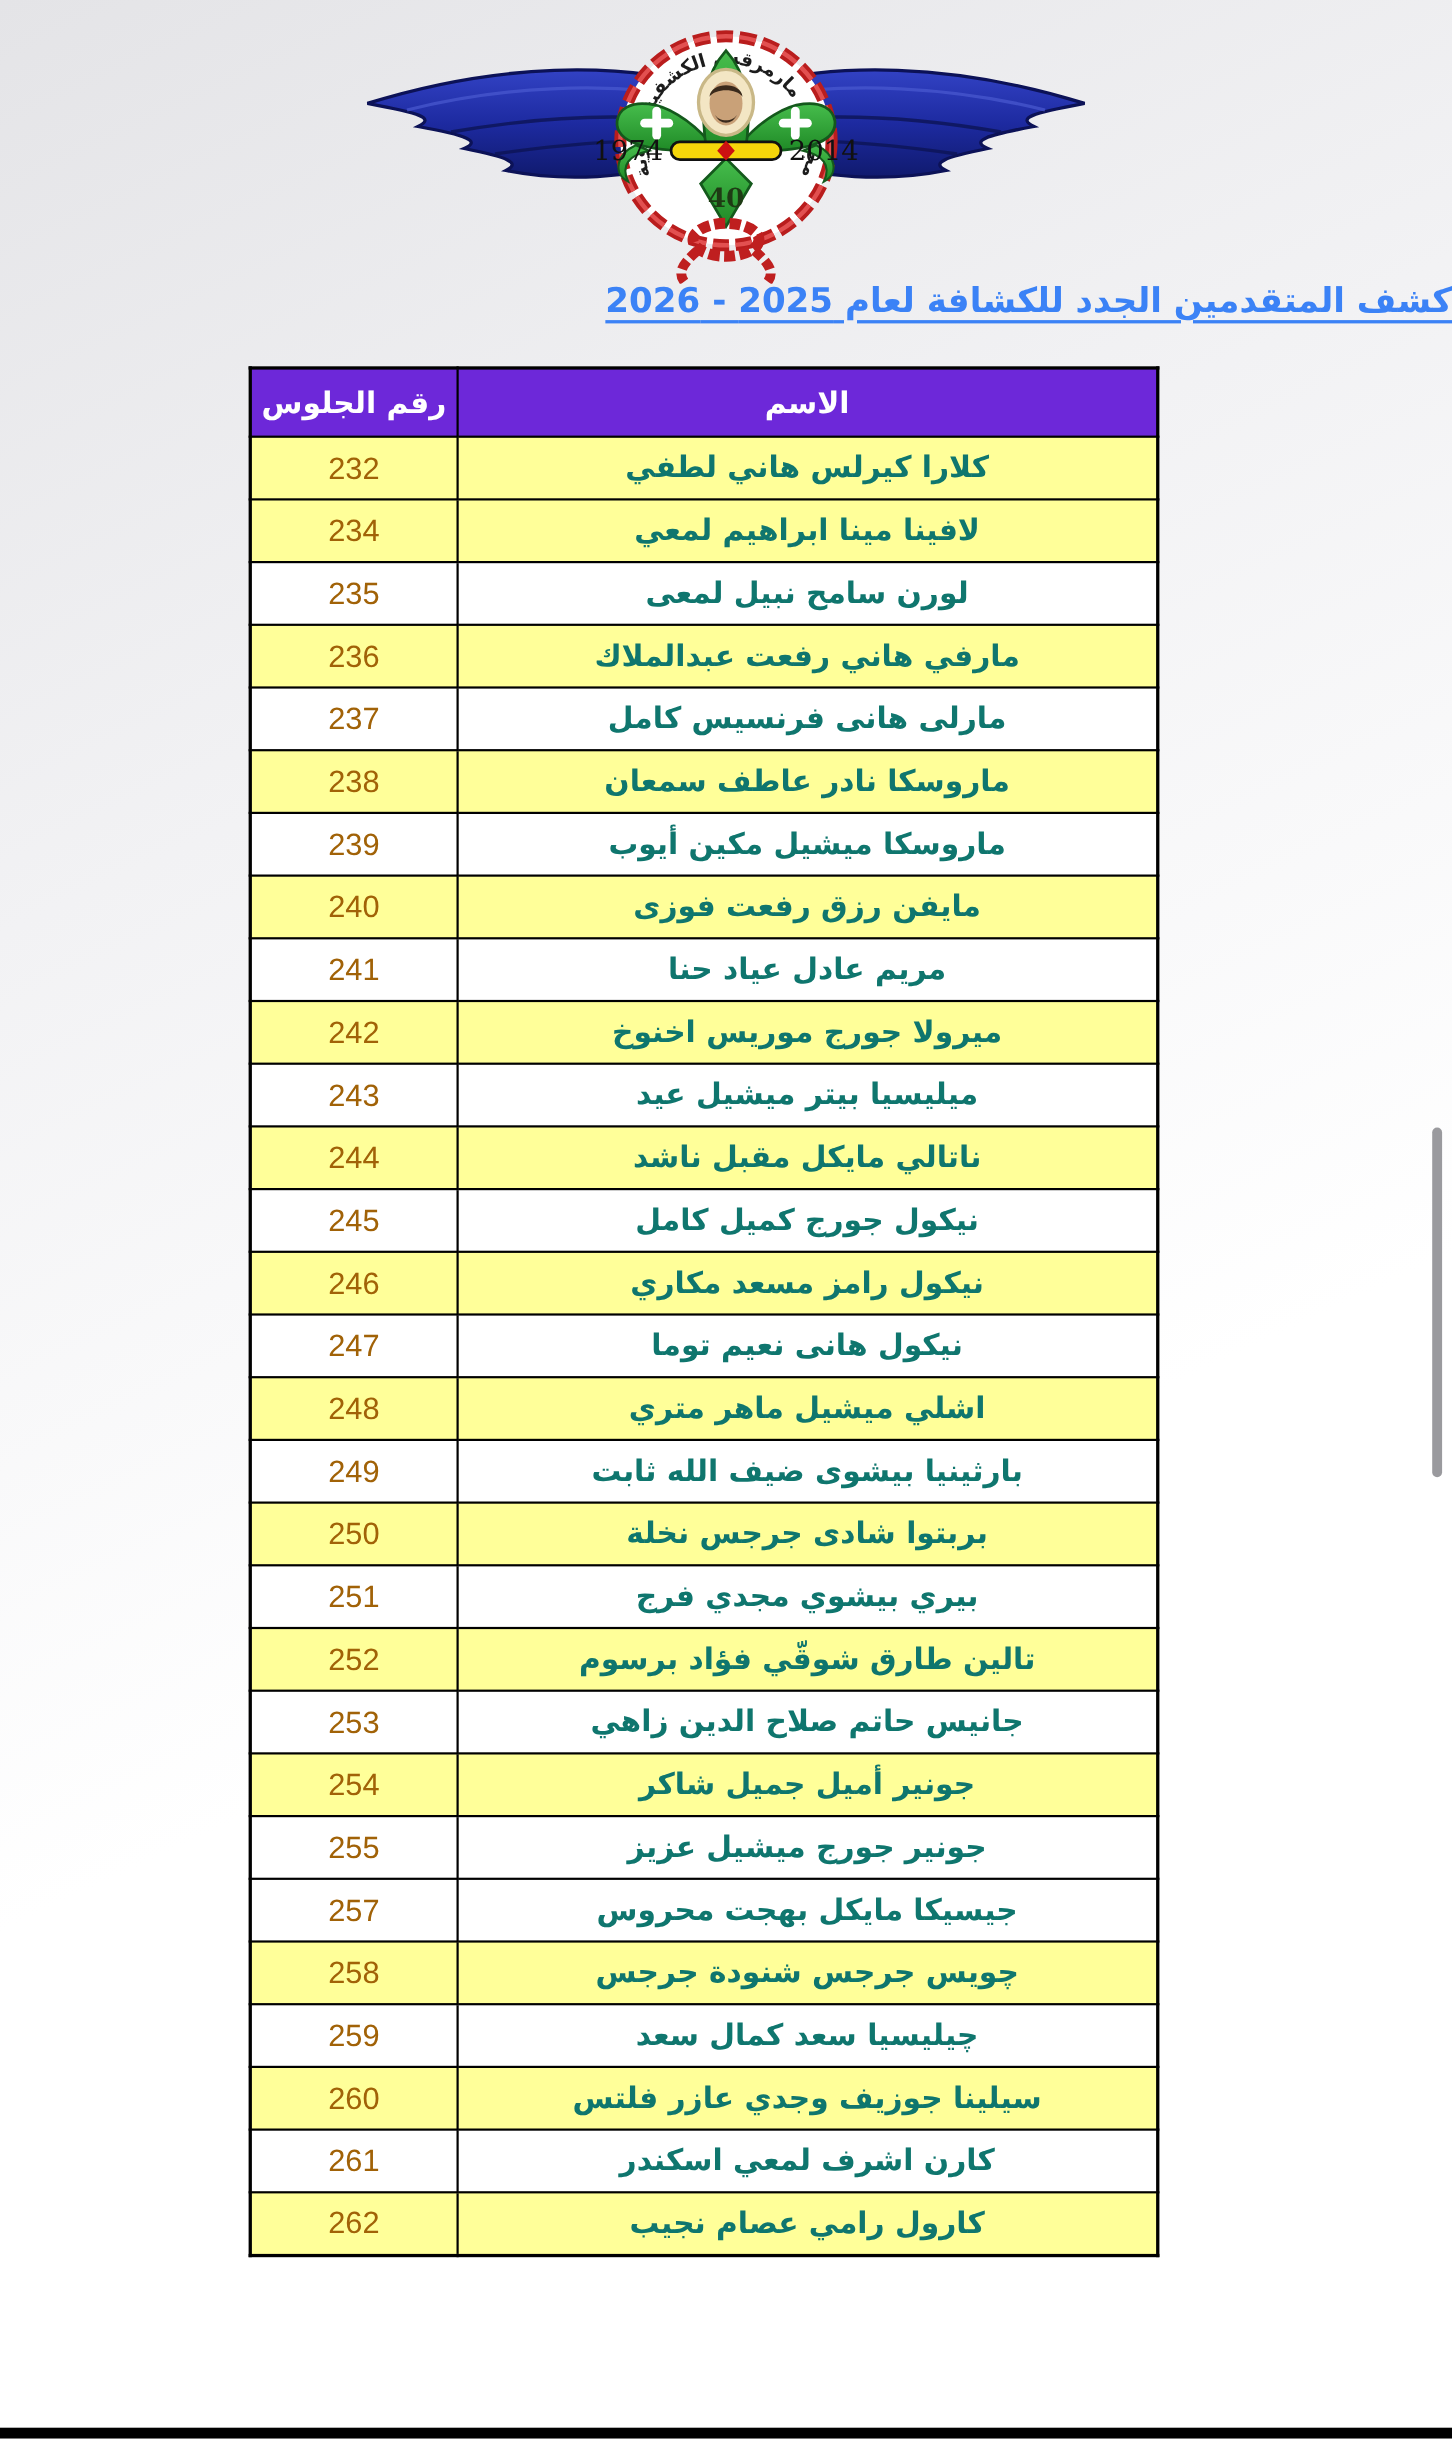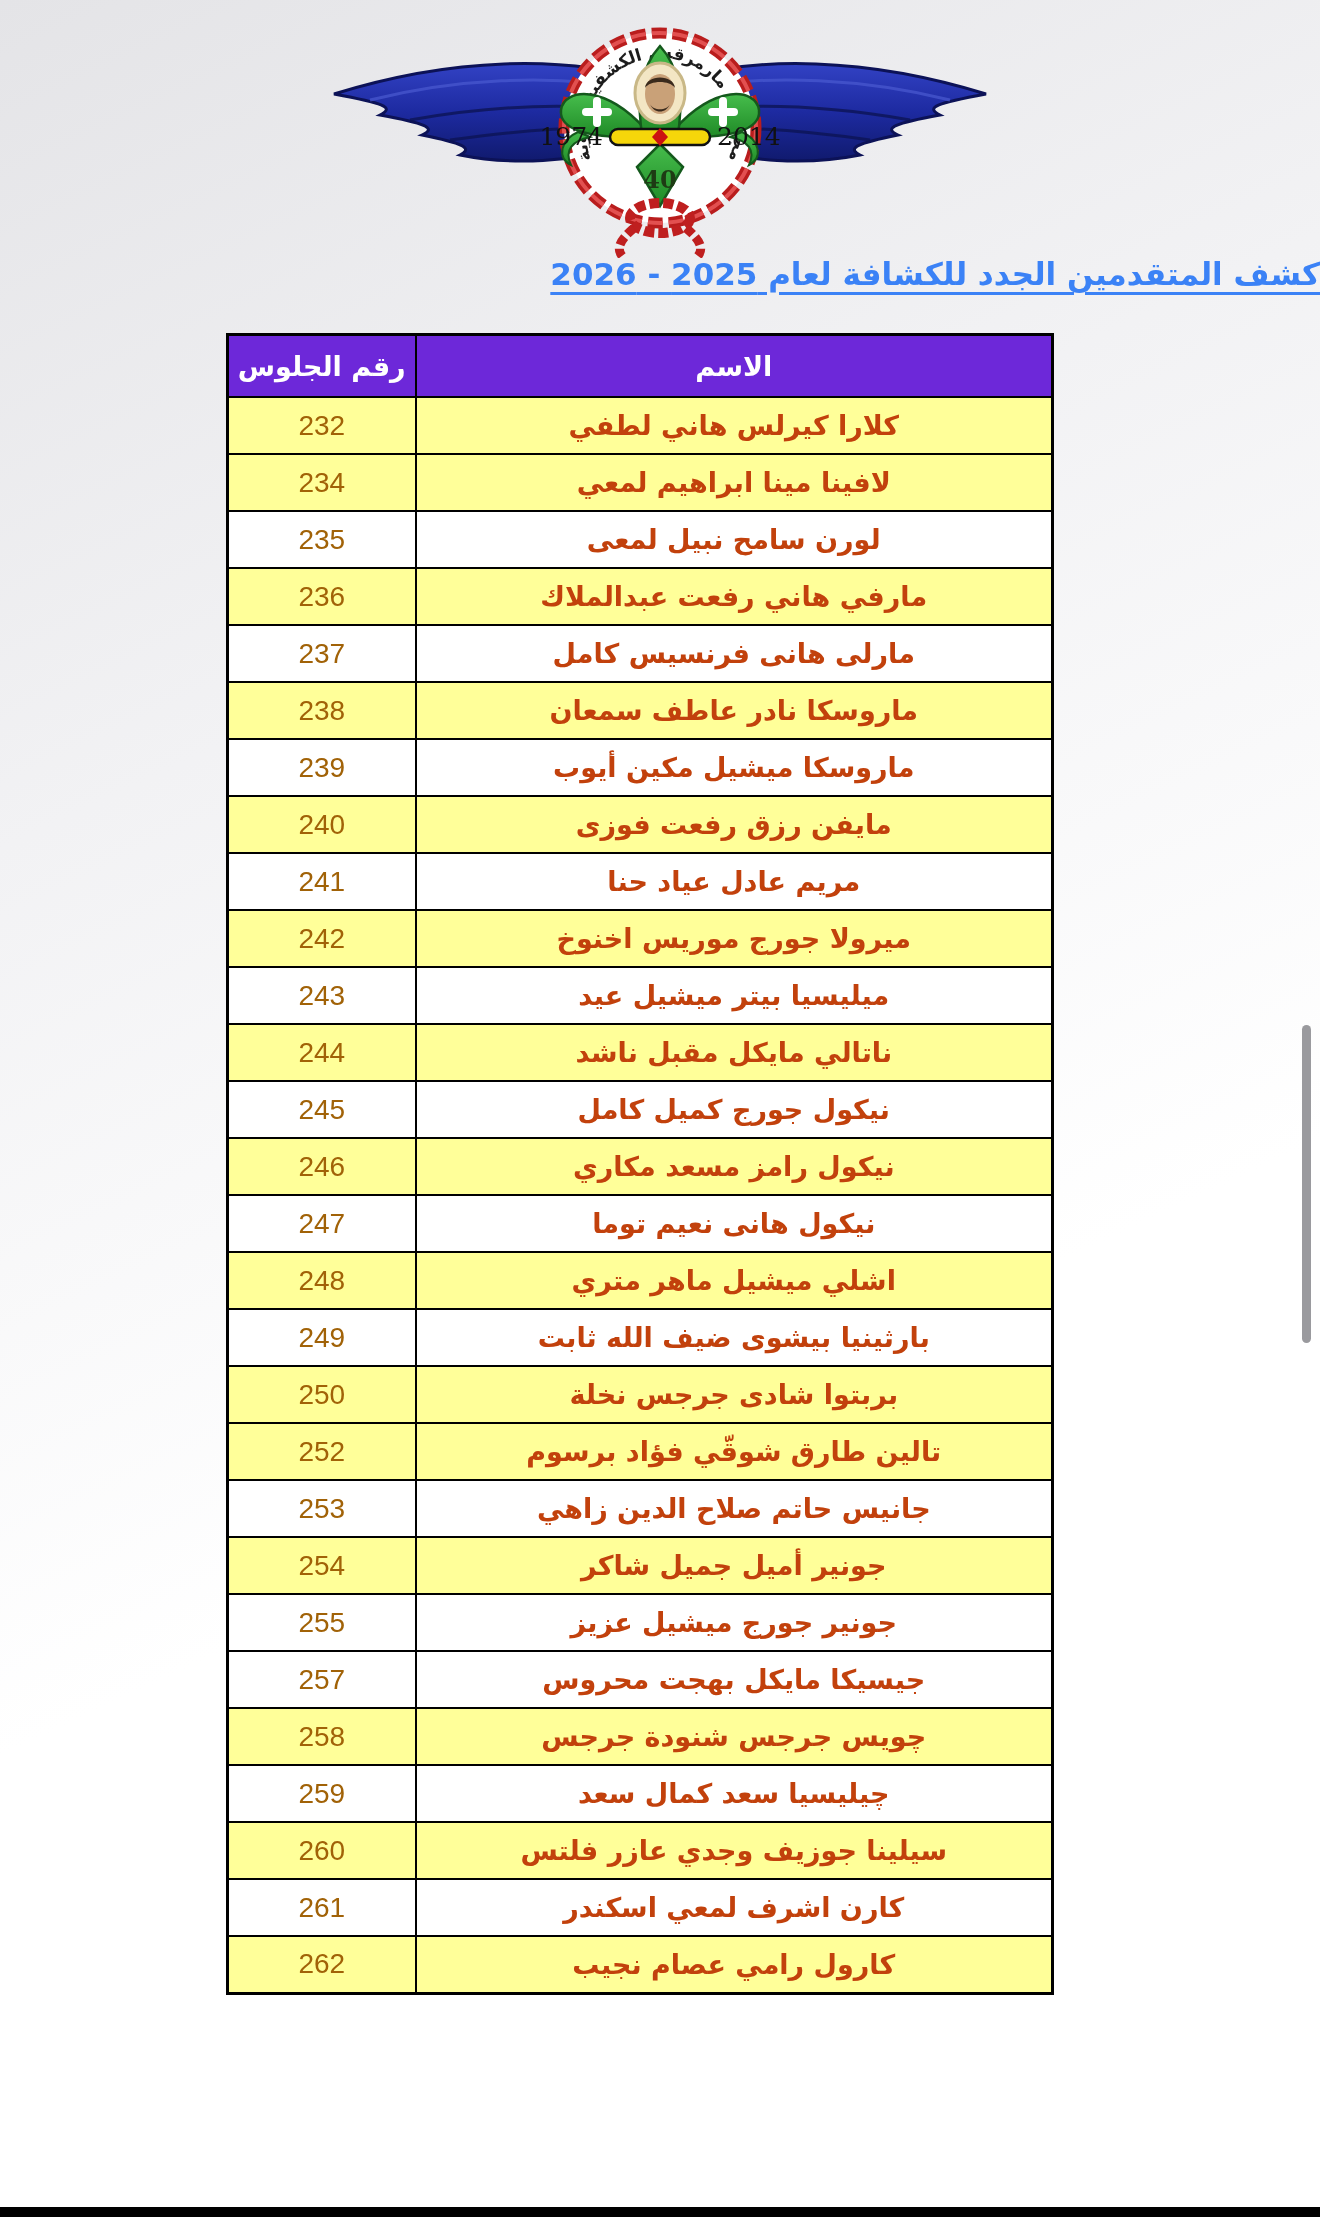--- a/index.html
+++ b/index.html
@@ -30,21 +30,21 @@
   table.roster col.c-name{width:637px;}
   table.roster tbody tr{height:57px;background:#ffffff;}
   table.roster tbody tr.hl{background:#ffff99;}
   td.num{
     text-align:center;vertical-align:middle;
     font-size:28px;font-weight:400;color:#a16207;
     font-family:"Liberation Sans","DejaVu Sans",sans-serif;
   }
   td.name{
     text-align:center;vertical-align:middle;direction:rtl;
-    font-size:27px;font-weight:bold;color:#c2410c;
+    font-size:27px;font-weight:bold;color:#0f766e;
   }
   .scroll-thumb{
     position:absolute;right:9px;top:1025px;width:9px;height:318px;
     background:#9a9a9e;border-radius:5px;
   }
   .bottom-bar{
     position:absolute;left:0;bottom:0;width:100%;height:10px;background:#000;
   }
 </style>
 </head>
@@ -214,20 +214,24 @@
         <td class="name">اشلي ميشيل ماهر متري</td>
       </tr>
       <tr>
         <td class="num">249</td>
         <td class="name">بارثينيا بيشوى ضيف الله ثابت</td>
       </tr>
       <tr class="hl">
         <td class="num">250</td>
         <td class="name">بربتوا شادى جرجس نخلة</td>
       </tr>
+      <tr>
+        <td class="num">251</td>
+        <td class="name">بيري بيشوي مجدي فرج</td>
+      </tr>
       <tr class="hl">
         <td class="num">252</td>
         <td class="name">تالين  طارق  شوقّي  فؤاد برسوم</td>
       </tr>
       <tr>
         <td class="num">253</td>
         <td class="name">جانيس حاتم صلاح الدين زاهي</td>
       </tr>
       <tr class="hl">
         <td class="num">254</td>

